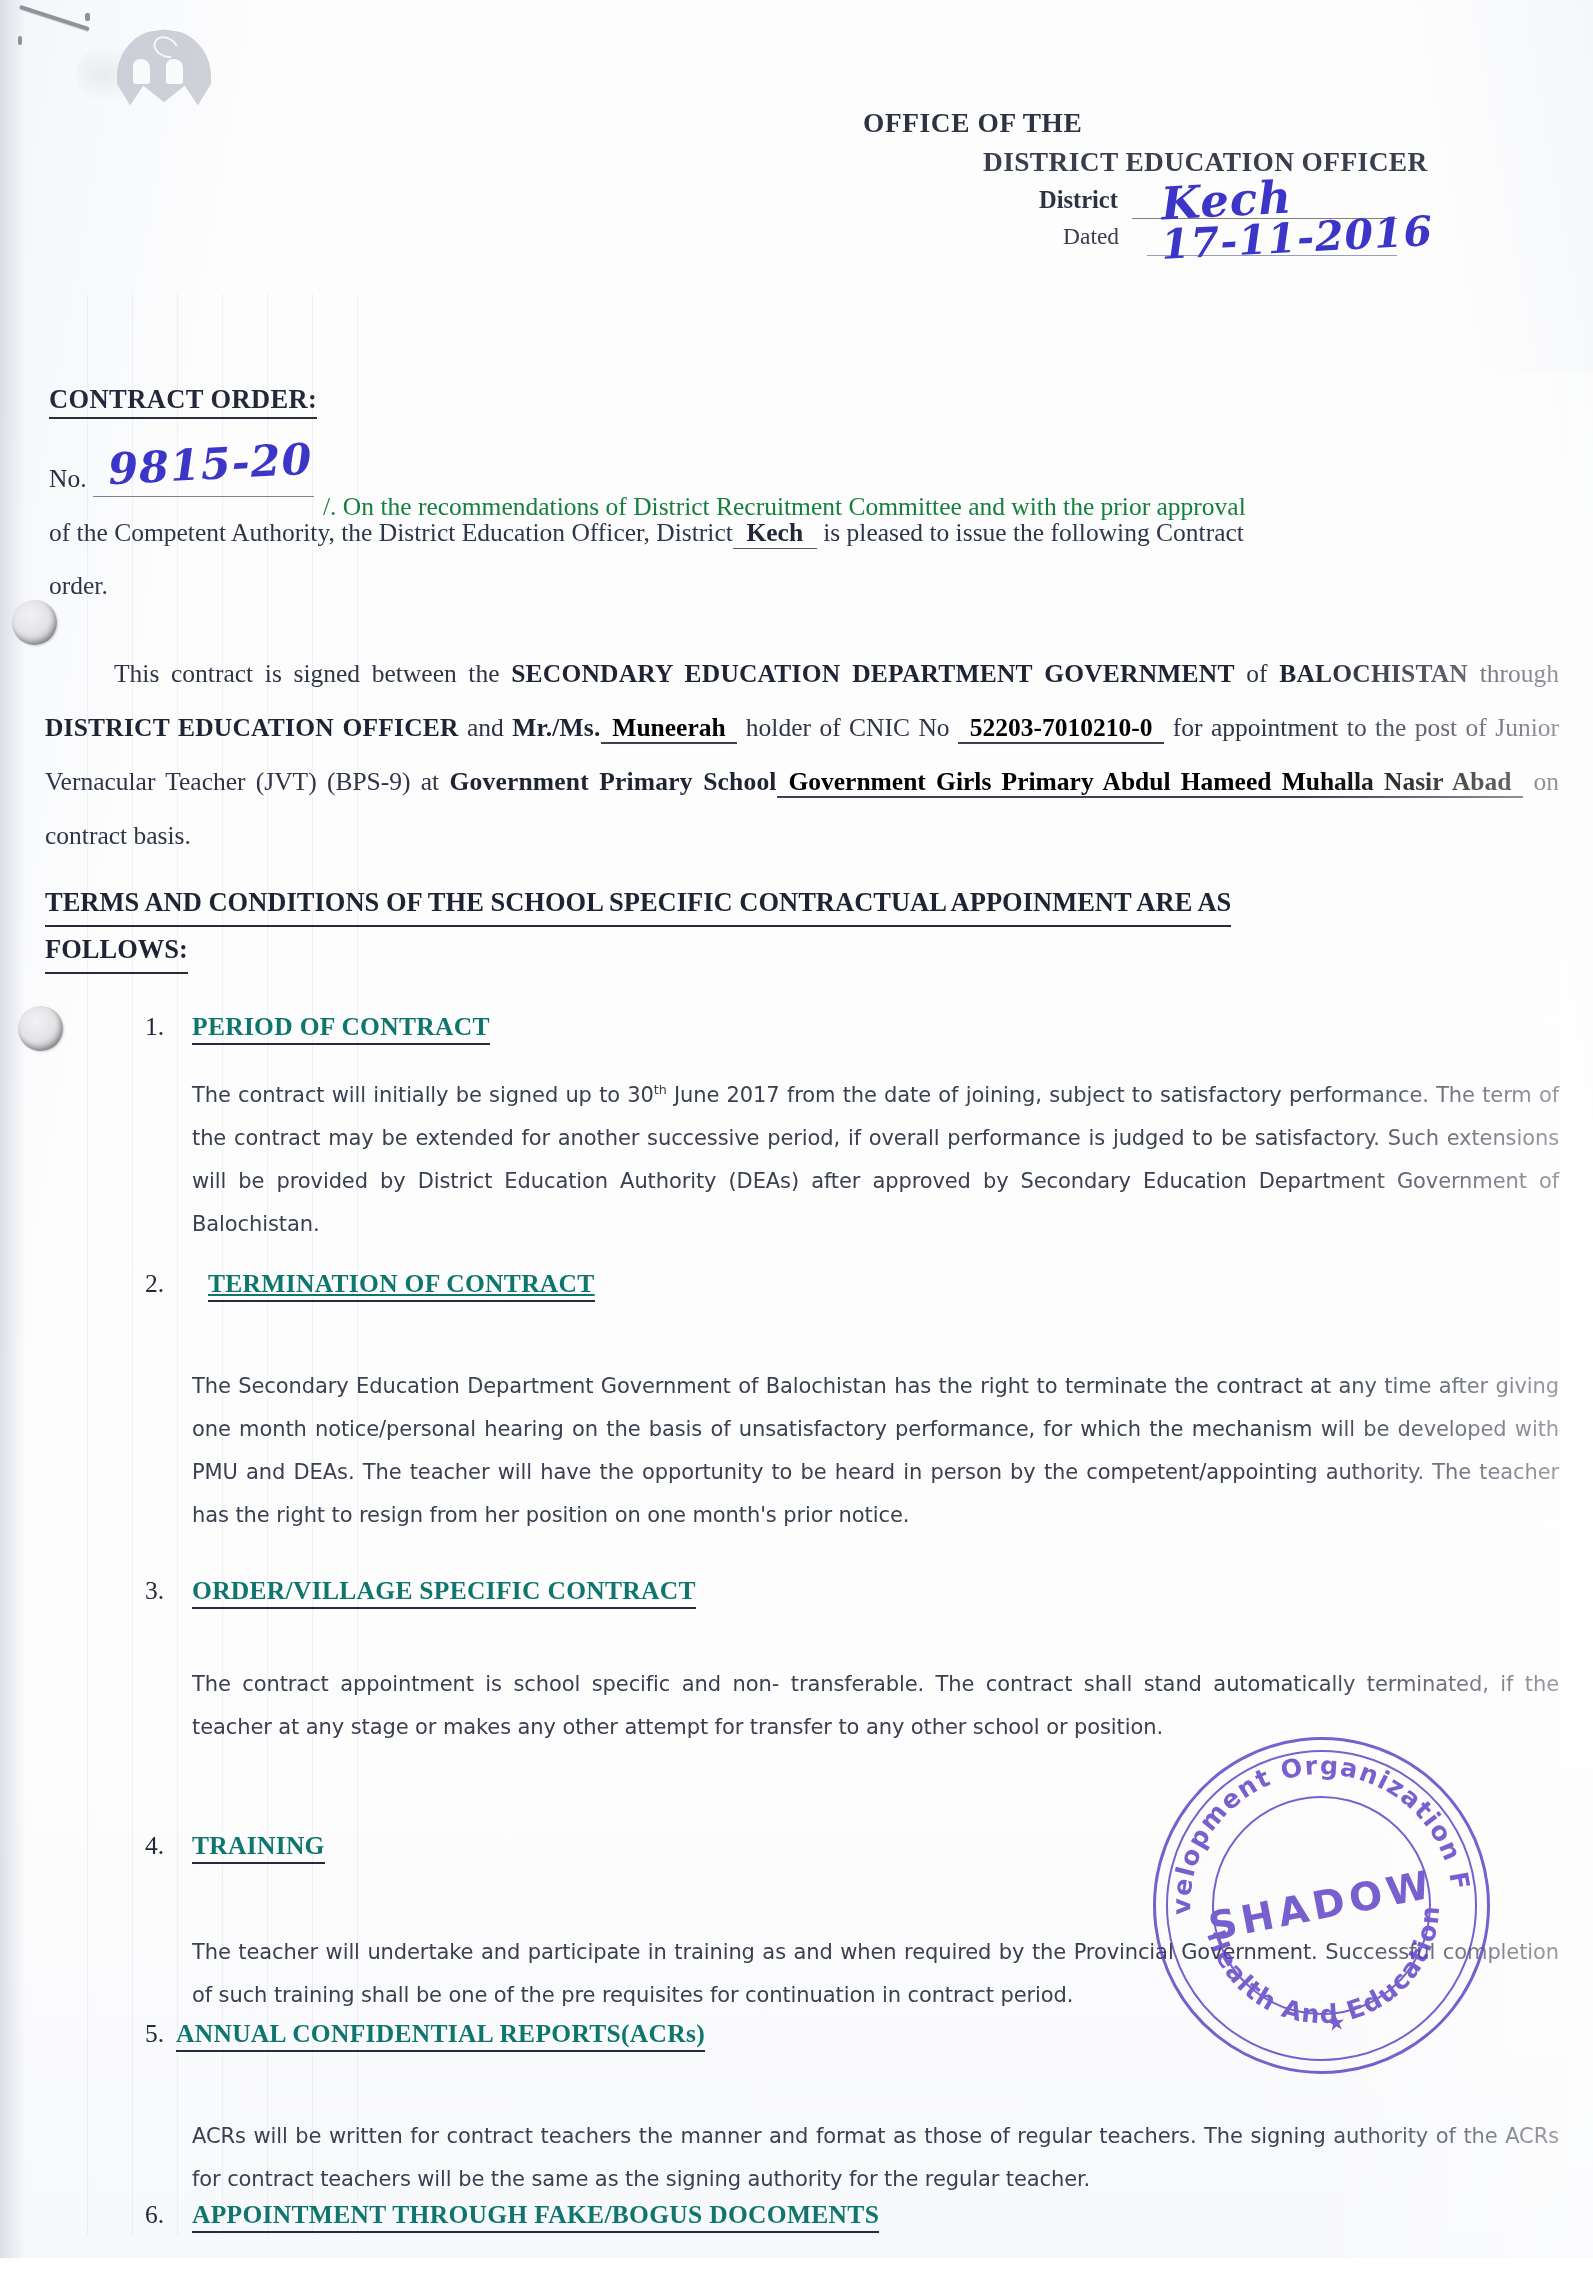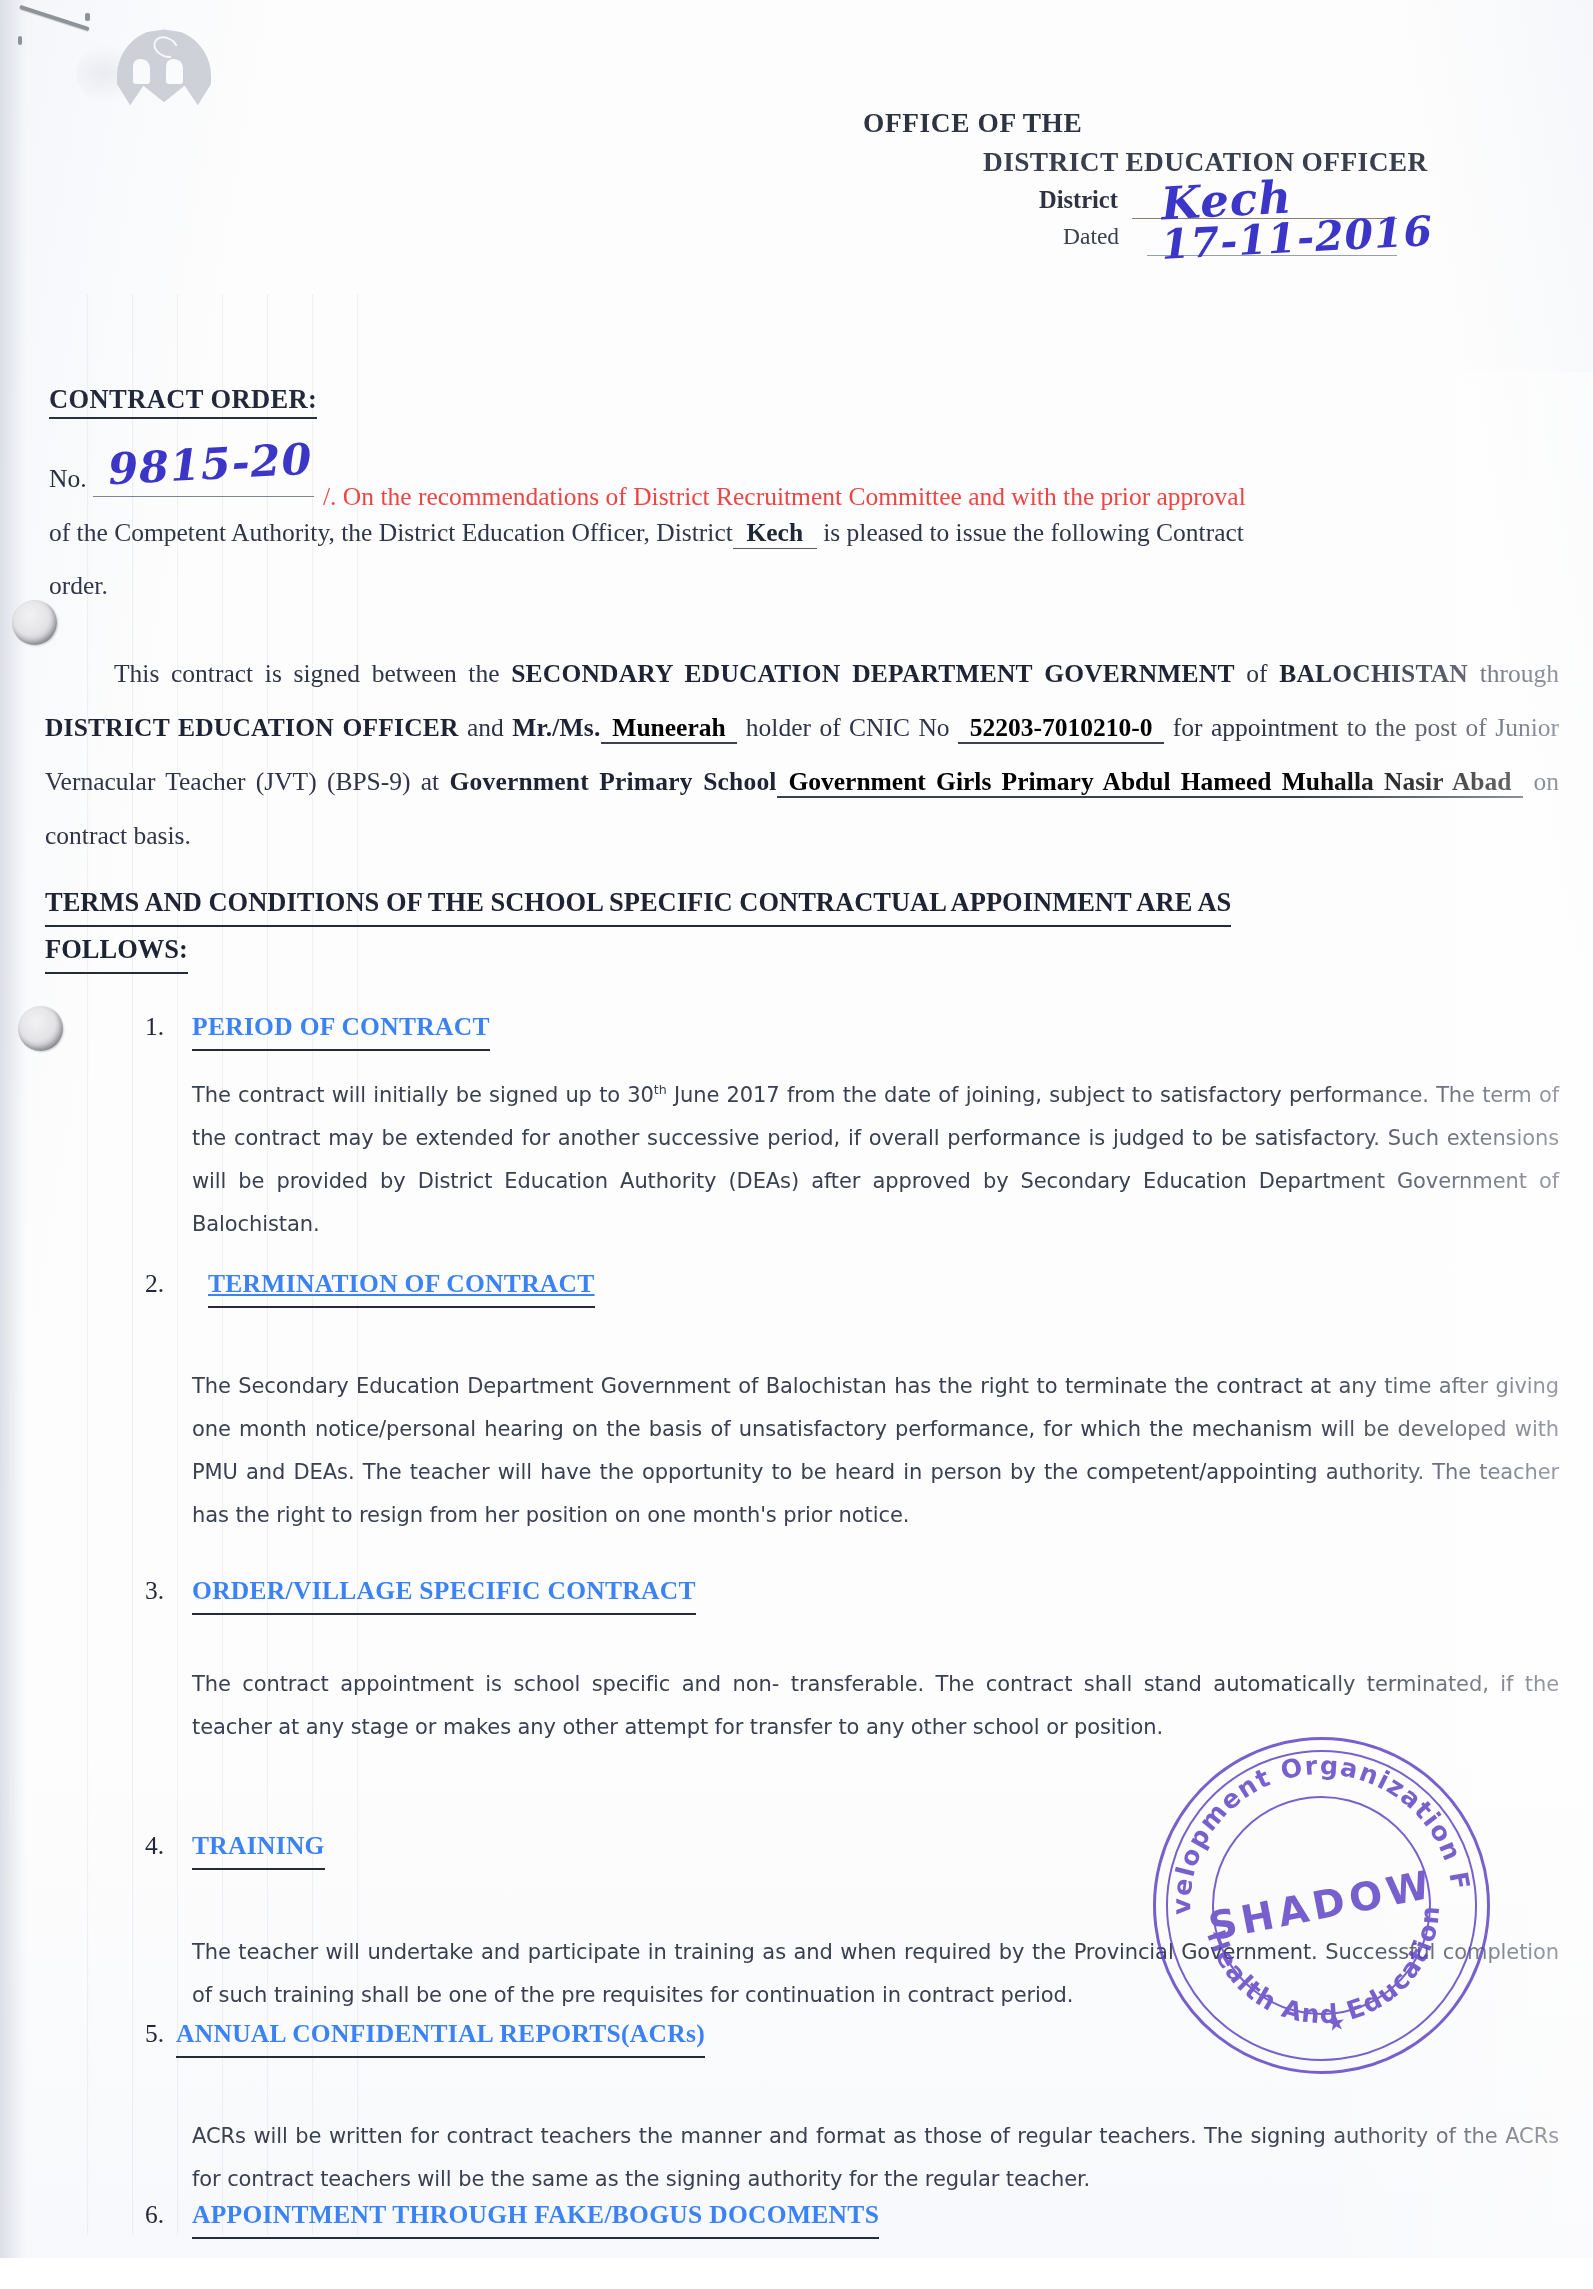--- a/index.html
+++ b/index.html
@@ -204,24 +204,24 @@
     width: 221px;
     border-bottom: 1.6px solid #7f858f;
   }
   .hw-no {
     position: absolute;
     left: 108px; top: 439px;
     font-size: 43px;
   }
   .co-line1 {
     position: absolute;
-    left: 323px; top: 482px;
+    left: 323px; top: 492px;
     font-size: 25.5px;
     width: 1225px;
-    color: #ef4444;
+    color: #15803d;
   }
   .co-line2 {
     position: absolute;
     left: 49px; top: 518px;
     font-size: 25.5px;
     width: 1509px;
     color: #30364a;
   }
   .co-line3 {
     position: absolute;
@@ -273,23 +273,23 @@
     position: absolute;
     font-size: 25.5px;
     font-weight: normal;
     color: #22283a;
   }
   .sec-title {
     position: absolute;
     font-size: 25.5px;
     font-weight: bold;
     letter-spacing: 0.3px;
-    color: #3b82f6;
+    color: #0f766e;
     border-bottom: 2.4px solid #262b3a;
-    padding-bottom: 7px;
+    padding-bottom: 1px;
   }
   .sec-body {
     position: absolute;
     left: 192px;
     width: 1367px;
     font-family: "DejaVu Sans", sans-serif;
     font-size: 21px;
     line-height: 43px;
     color: #3a4050;
     text-align: justify;

